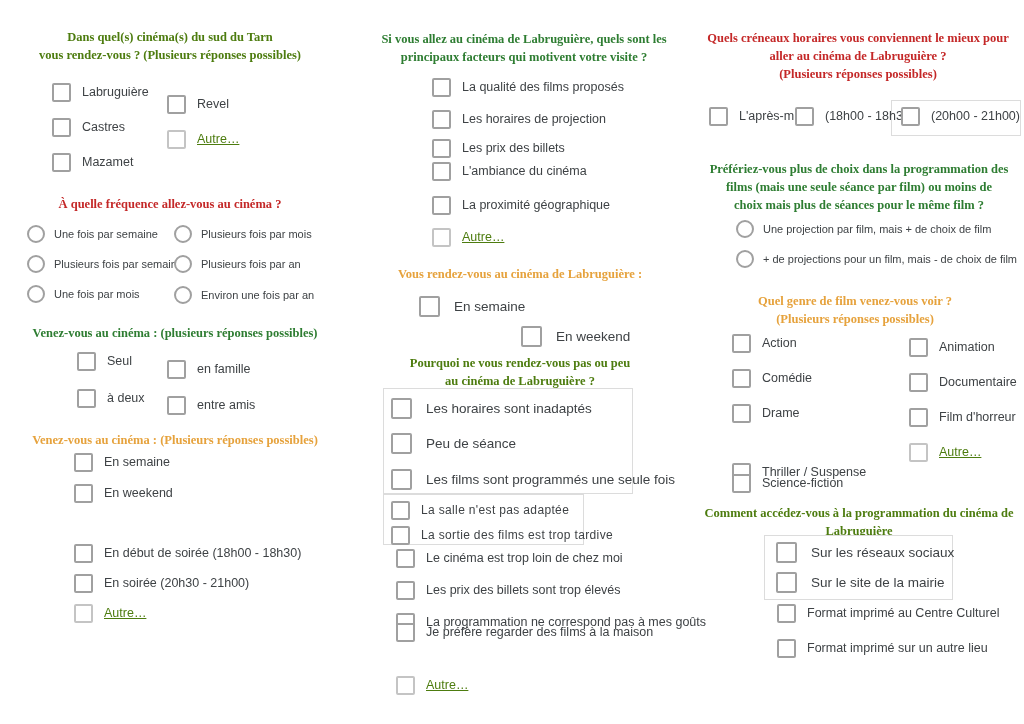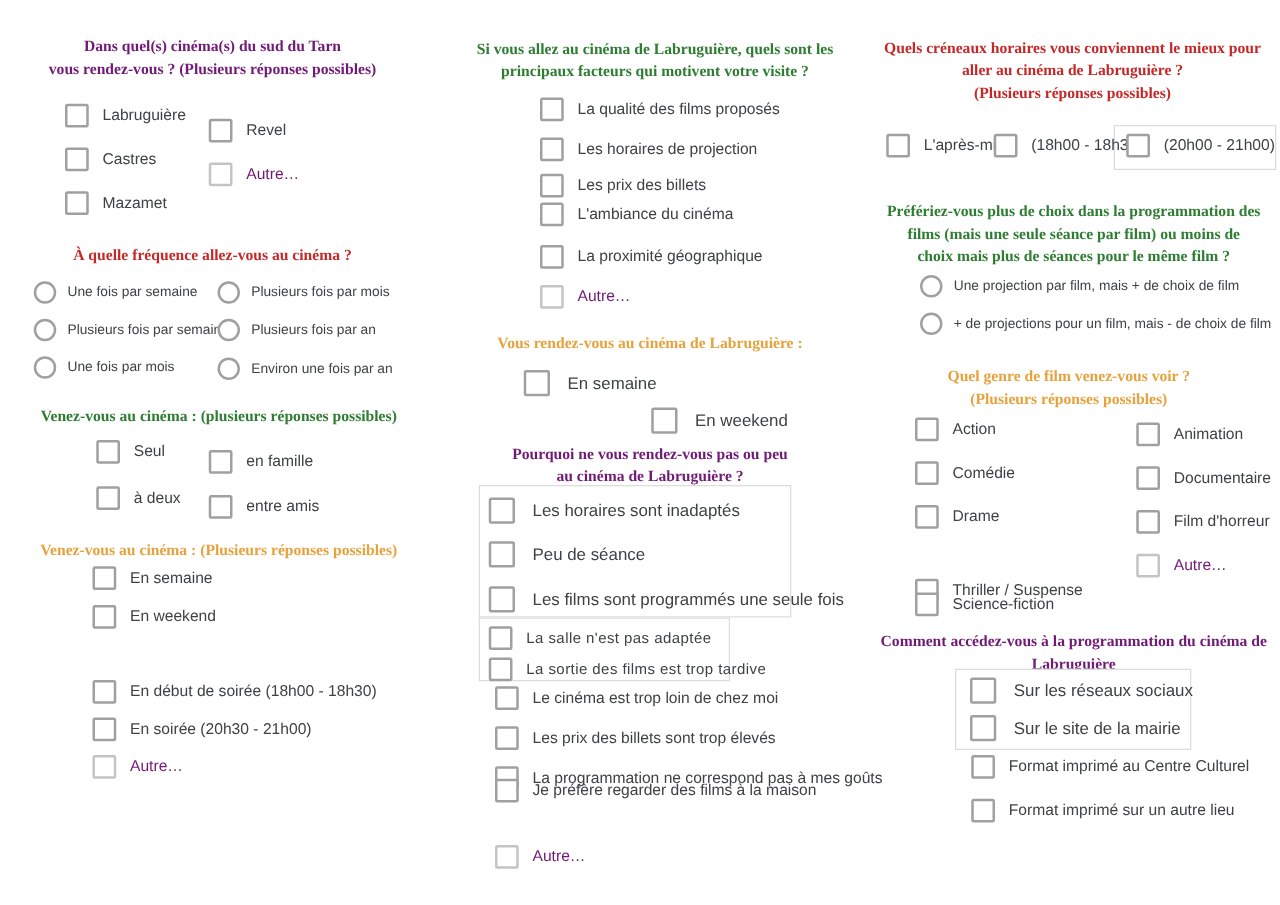--- a/index.html
+++ b/index.html
@@ -1,31 +1,31 @@
 <!DOCTYPE html>
 <html><head>
 <meta charset="utf-8">
 <style>
   html,body{margin:0;padding:0;background:#fff;}
   #page{position:relative;width:1024px;height:724px;background:#ffffff;overflow:hidden;
         font-family:"Liberation Sans",sans-serif;}
   .q{position:absolute;font-family:"Liberation Serif",serif;font-weight:700;
      font-size:12.5px;line-height:1.45;text-align:center;white-space:pre-line;}
-  .blue{color:#701a75}.red{color:#c42828}.green{color:#2e7d32}.orange{color:#e6a23c}
+  .blue{color:#4d7c0f}.red{color:#c42828}.green{color:#2e7d32}.orange{color:#e6a23c}
   .row{position:absolute;display:flex;align-items:center;gap:11px;
        color:#3e4245;font-size:12.5px;line-height:1.15;white-space:nowrap;}
   .cb{width:15px;height:15px;border:2px solid #a0a0a0;border-radius:2px;
       background:#fff;flex:0 0 auto;box-sizing:content-box;}
   .rb{width:14px;height:14px;border:2px solid #a0a0a0;border-radius:50%;
       background:#fff;flex:0 0 auto;box-sizing:content-box;}
   .sm{font-size:11px;gap:9px;}
   .big{font-size:13.5px;gap:14px;}
   .big .cb{width:17px;height:17px;}
   .ls{letter-spacing:.35px;font-size:12px;}
-  .muted{color:#701a75;}
+  .muted{color:#4d7c0f;text-decoration:underline;}
   .muted .cb{border-color:#c4c4c4;}
   .box{position:absolute;border:1px solid #dcdcdc;background:#fff;}
 </style>
 </head>
 <body>
 
 <div id="page">
 
   <div class="q blue" style="left:15px;top:28px;width:310px">Dans quel(s) cinéma(s) du sud du Tarn
 vous rendez-vous ? (Plusieurs réponses possibles)</div>

